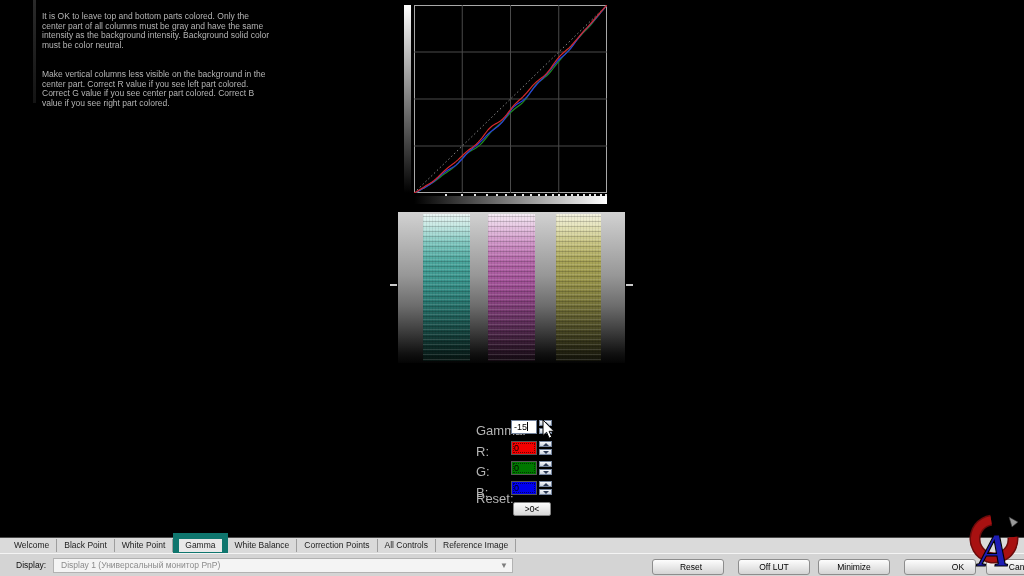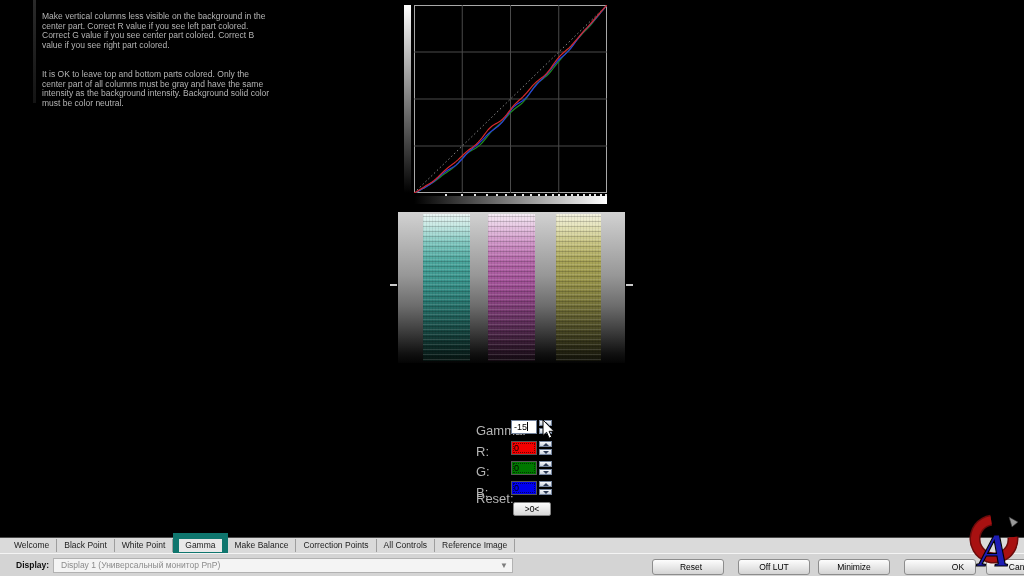--- a/index.html
+++ b/index.html
@@ -60,48 +60,48 @@
   
   .tabbar{position:absolute;left:0;top:537px;width:1024px;height:16px;background:#dadada;
           border-top:1px solid #4a4a4a;box-sizing:border-box;display:flex;
           align-items:center;padding-left:7px;}
   .tab{font-size:8.5px;color:#1c1c1c;padding:1px 7px;border-right:1px solid #9e9e9e;
        height:11px;line-height:10px;}
   .tab.active{border:6px solid #0f766e;background:#e9e9e9;padding:1px 6px;}
   
   .bottombar{position:absolute;left:0;top:553px;width:1024px;height:23px;background:#d4d4d4;
              border-top:1px solid #f4f4f4;box-sizing:border-box;}
-  .display-label{position:absolute;left:16px;top:6px;font-size:8.5px;font-weight:bold;color:#101010;}
+  .display-label{position:absolute;left:16px;top:6px;font-size:8.5px;font-weight:normal;color:#101010;}
   .combo{position:absolute;left:53px;top:4px;width:460px;height:15px;background:#f4f4f4;
          border:1px solid #b2b2b2;box-sizing:border-box;font-size:8.5px;color:#8b8b8b;
          line-height:12px;padding-left:7px;}
   .combo-arrow{position:absolute;right:4px;top:2px;font-size:8px;color:#7d7d7d;line-height:9px;}
   .bar-btn{position:absolute;top:5px;width:72px;height:16px;box-sizing:border-box;
            background:linear-gradient(#fdfdfd,#d4d4d4);border:1px solid #8d8d8d;
            border-radius:3px;font-size:8.5px;line-height:13px;text-align:center;color:#000;
            font-family:inherit;padding:0;}
   .logo{position:absolute;left:964px;top:512px;width:60px;height:64px;z-index:5;}
   .cursor{position:absolute;left:542px;top:420px;width:14px;height:20px;z-index:6;}
 </style>
 </head>
 <body>
 
 <div id="stage">
 
   <div class="left-strip"></div>
 
   <div class="instructions">
+    <div class="para">It is OK to leave top and bottom parts colored. Only the
+center part of all columns must be gray and have the same
+intensity as the background intensity. Background solid color
+must be color neutral.</div>
     <div class="para">Make vertical columns less visible on the background in the
 center part. Correct R value if you see left part colored.
 Correct G value if you see center part colored. Correct B
 value if you see right part colored.</div>
-    <div class="para">It is OK to leave top and bottom parts colored. Only the
-center part of all columns must be gray and have the same
-intensity as the background intensity. Background solid color
-must be color neutral.</div>
   </div>
 
   <div class="vramp"></div>
   <div class="graph">
     <svg id="curves" width="193" height="188" viewBox="0 0 193 188">
       <rect x="0.5" y="0.5" width="192" height="187" fill="none" stroke="#a8a8a8" stroke-width="1"></rect>
       <g stroke="#4a4a4a" stroke-width="1">
         <line x1="48.25" y1="0" x2="48.25" y2="188"></line>
         <line x1="96.5" y1="0" x2="96.5" y2="188"></line>
         <line x1="144.75" y1="0" x2="144.75" y2="188"></line>
@@ -193,21 +193,21 @@
   </div>
 
   <span class="ctl-label" style="top:491px">Reset:</span>
   <button class="reset-btn">&gt;0&lt;</button>
 
   <div class="tabbar" id="tabbar">
       <span class="tab">Welcome</span>
       <span class="tab">Black Point</span>
       <span class="tab">White Point</span>
       <span class="tab active">Gamma</span>
-      <span class="tab">Make Balance</span>
+      <span class="tab">White Balance</span>
       <span class="tab">Correction Points</span>
       <span class="tab">All Controls</span>
       <span class="tab">Reference Image</span>
     </div>
 
   <div class="bottombar">
     <span class="display-label">Display:</span>
     <div class="combo" title="Display 1 (Универсальный монитор PnP)">
       <span>Display 1 (Универсальный монитор PnP)</span>
       <span class="combo-arrow">▼</span>

